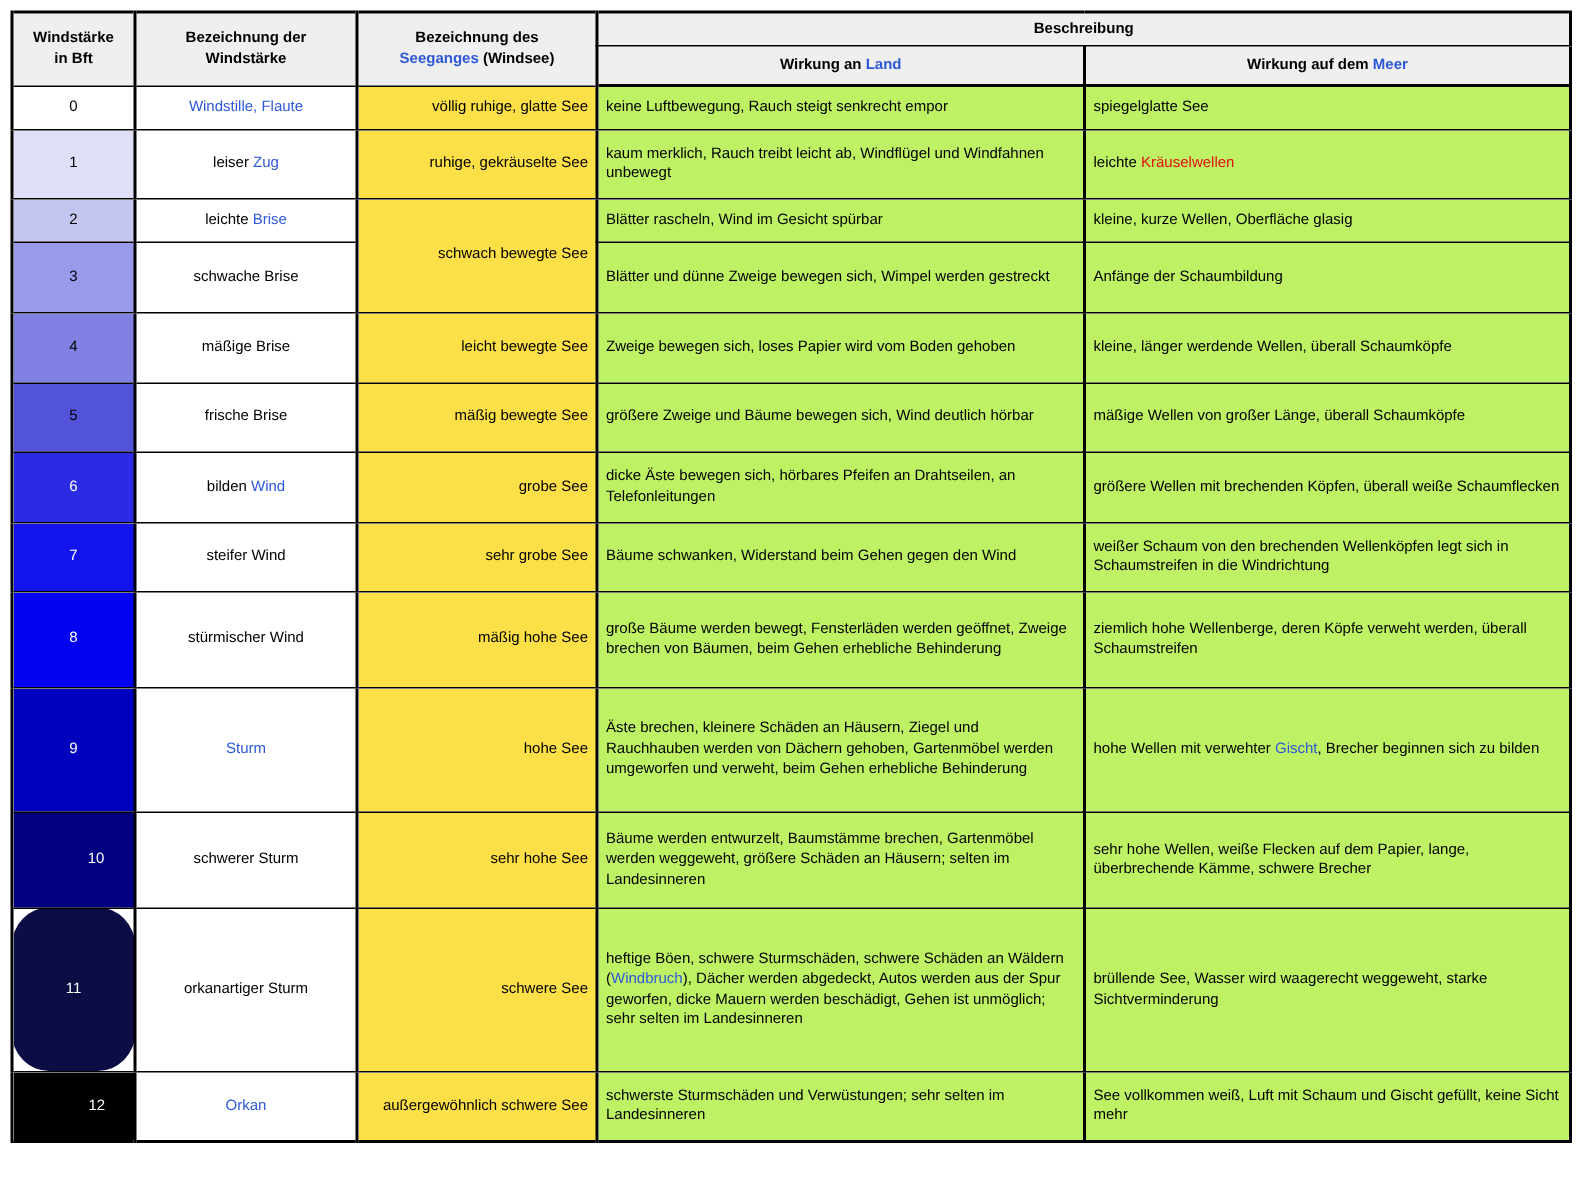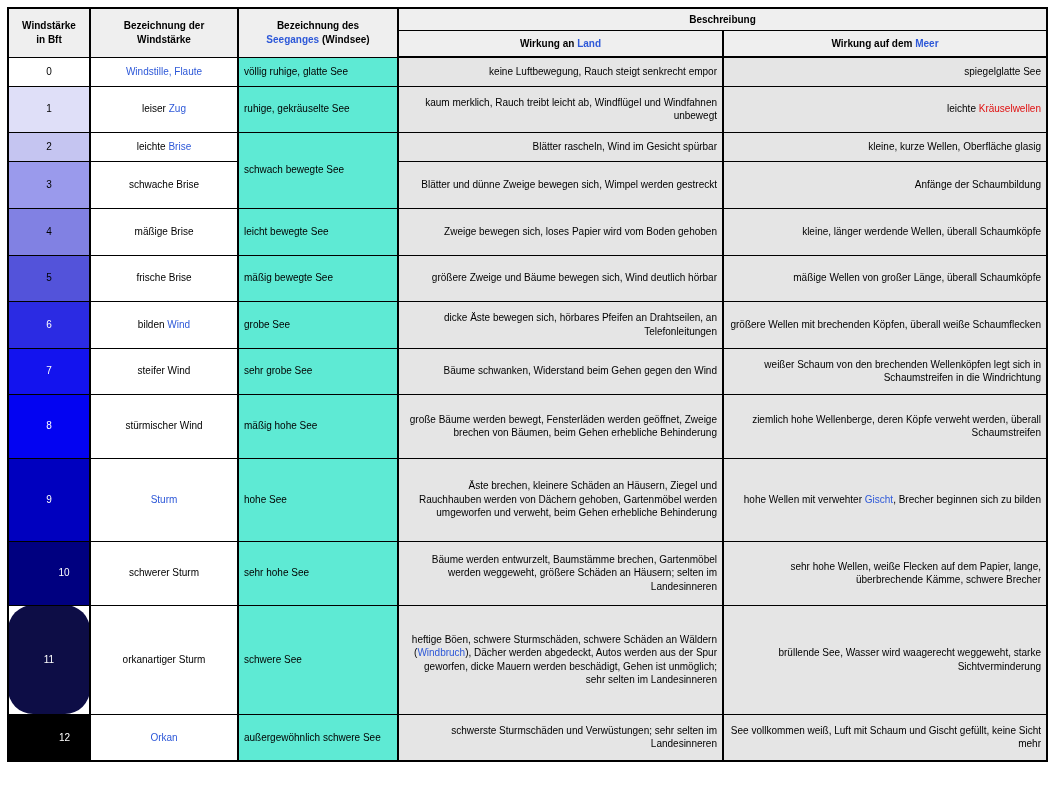--- a/index.html
+++ b/index.html
@@ -31,22 +31,22 @@
     font-weight: bold;
     text-align: center;
     padding: 1px 4px;
   }
   thead tr.hr2 th { border-bottom: 2px solid #000; margin-top: 35px; }
   thead tr.hr1 th[colspan] { border-bottom: 1px solid #000; }
   tr.hr1 { height: 22px; }
   tr.hr2 { height: 27px; }
   td.bft   { text-align: center; }
   td.name  { text-align: center; background: #ffffff; }
-  td.sea   { text-align: left; background: #5eead4; }
-  td.land, td.meer { text-align: right; background: #e5e5e5; }
+  td.sea   { text-align: right; background: #fde047; }
+  td.land, td.meer { text-align: left; background: #bef264; }
   a.lnk  { color: #2d58d8; text-decoration: none; cursor: pointer; }
   a.rlnk { color: #e01010; text-decoration: none; cursor: pointer; }
   
   tr.r0  { height: 29px; }
   tr.r1  { height: 46px; }
   tr.r2  { height: 29px; }
   tr.r3  { height: 47px; }
   tr.r4  { height: 47px; }
   tr.r5  { height: 46px; }
   tr.r6  { height: 47px; }

